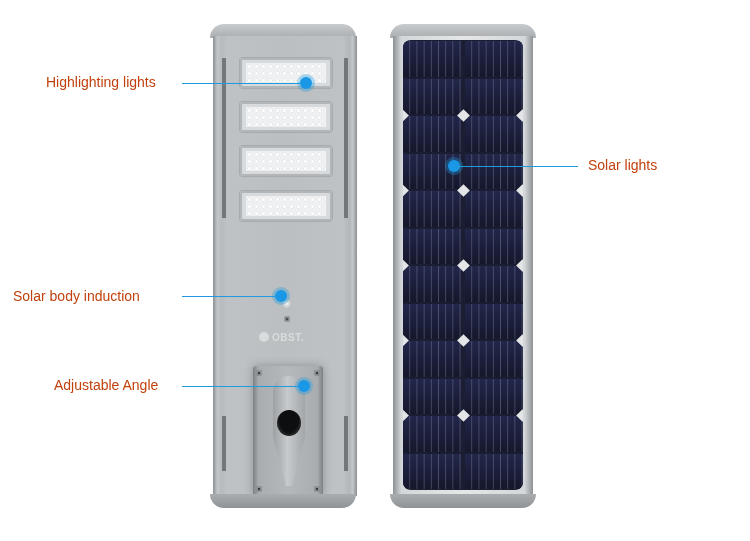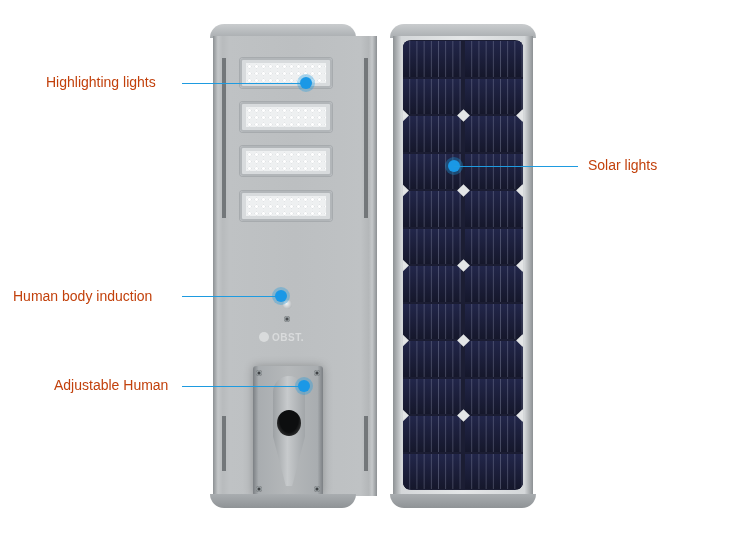--- a/index.html
+++ b/index.html
@@ -6,21 +6,21 @@
   body { width: 750px; height: 541px; position: relative; overflow: hidden;
          font-family: "Liberation Sans", sans-serif; }
   .abs { position: absolute; }
 
   
   .lamp-front { left: 210px; top: 24px; width: 146px; height: 484px; }
   .lamp-cap-top { position:absolute; left:0; top:0; width:146px; height:14px;
     background: linear-gradient(#c9ccce,#a9adb0); border-radius: 14px 14px 0 0; }
   .lamp-cap-bot { position:absolute; left:0; bottom:0; width:146px; height:14px;
     background: linear-gradient(#a9adb0,#8f9396); border-radius: 0 0 14px 14px; }
-  .lamp-body { position:absolute; left:3px; top:12px; width:164px; height:460px;
+  .lamp-body { position:absolute; left:3px; top:12px; width:144px; height:460px;
     background: linear-gradient(90deg,#8c9093 0%,#c3c6c8 3%,#b8bbbd 6%,#bfc2c4 10%,#bcbfc1 50%,#bfc2c4 90%,#b4b7b9 95%,#c5c8ca 97%,#8c9093 100%); }
   .vent { position:absolute; width:4px;
     background-image: radial-gradient(circle,#6b6f72 0.8px, transparent 1px);
     background-size: 2px 2px; opacity: .9; }
   .led-module { position:absolute; left:27px; width:92px; height:30px; border-radius:3px;
     background: #d8dbdd; box-shadow: inset 0 0 0 2px #b2b6b9, 0 0 0 1px #a7abae; }
   .led-module .leds { position:absolute; left:6px; top:5px; right:6px; bottom:5px;
     background-color:#eef0f1;
     background-image: radial-gradient(circle,#ffffff 1.3px,#c9cdd0 1.8px, transparent 2.1px);
     background-size: 7px 7px; }
@@ -151,23 +151,23 @@
       <div class="cell" style="left: 0px; top: 413.5px; height: 35.5px;"></div>
       <div class="cell" style="left: 62px; top: 413.5px; height: 35.5px;"></div>
     </div>
   <div class="lamp-cap-bot"></div>
 </div>
 
 <div class="callout-label" style="left:46px;top:74px;">Highlighting lights</div>
 <div class="callout-line" style="left:182px;top:83px;width:124px;"></div>
 <div class="callout-dot" style="left:300px;top:77px;"></div>
 
-<div class="callout-label" style="left:13px;top:288px;">Human body induction</div>
+<div class="callout-label" style="left:13px;top:288px;">Solar body induction</div>
 <div class="callout-line" style="left:182px;top:296px;width:98px;"></div>
 <div class="callout-dot" style="left:275px;top:290px;"></div>
 
-<div class="callout-label" style="left:54px;top:377px;">Adjustable Human</div>
+<div class="callout-label" style="left:54px;top:377px;">Adjustable Angle</div>
 <div class="callout-line" style="left:182px;top:386px;width:122px;"></div>
 <div class="callout-dot" style="left:298px;top:380px;"></div>
 
 <div class="callout-dot" style="left:448px;top:160px;"></div>
 <div class="callout-line" style="left:454px;top:166px;width:124px;"></div>
 <div class="callout-label" style="left:588px;top:157px;">Solar lights</div>
 
 </body></html>

